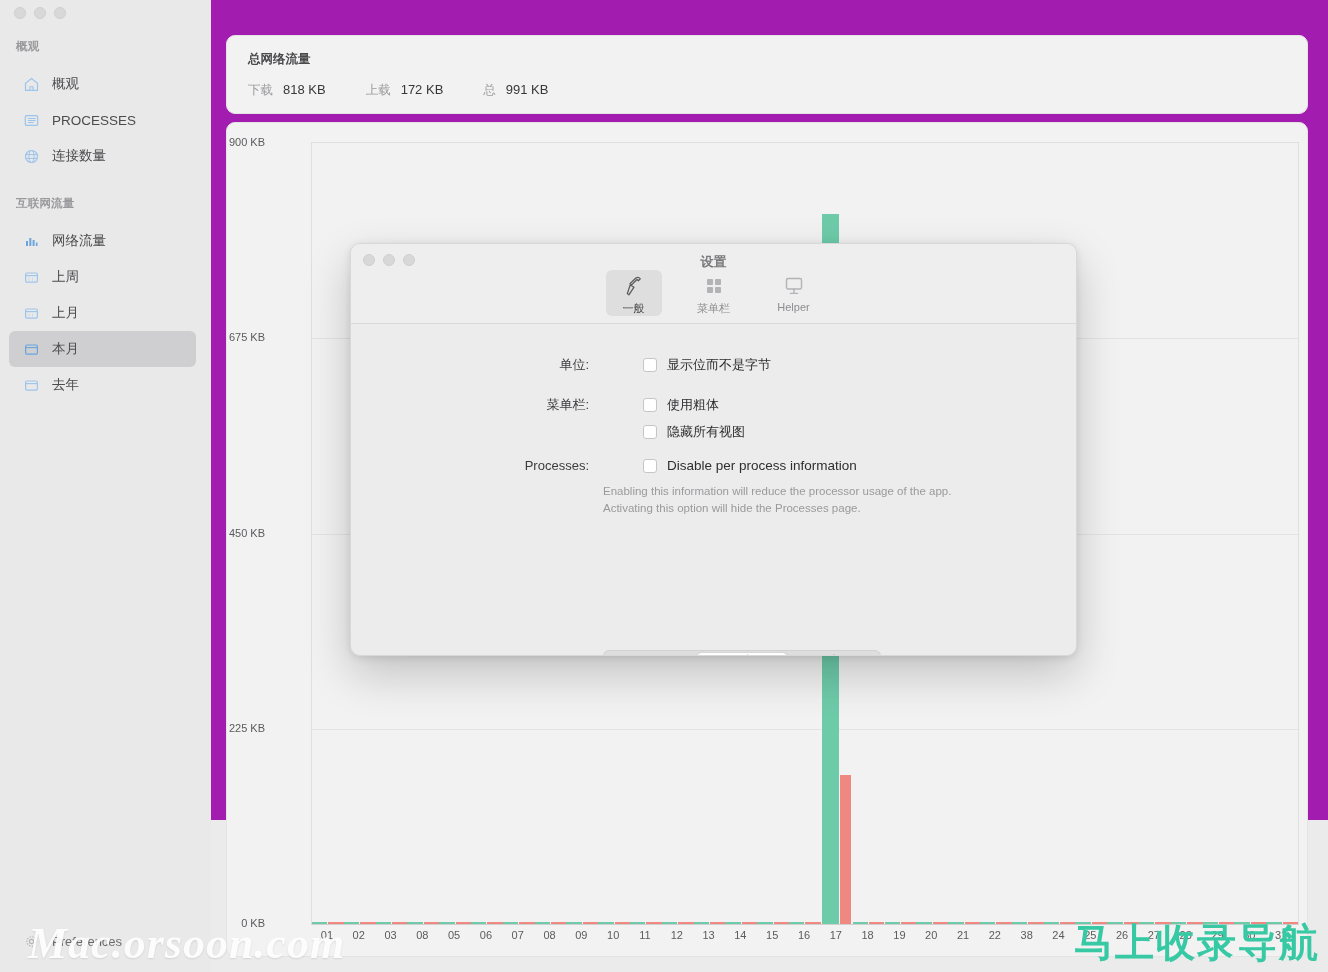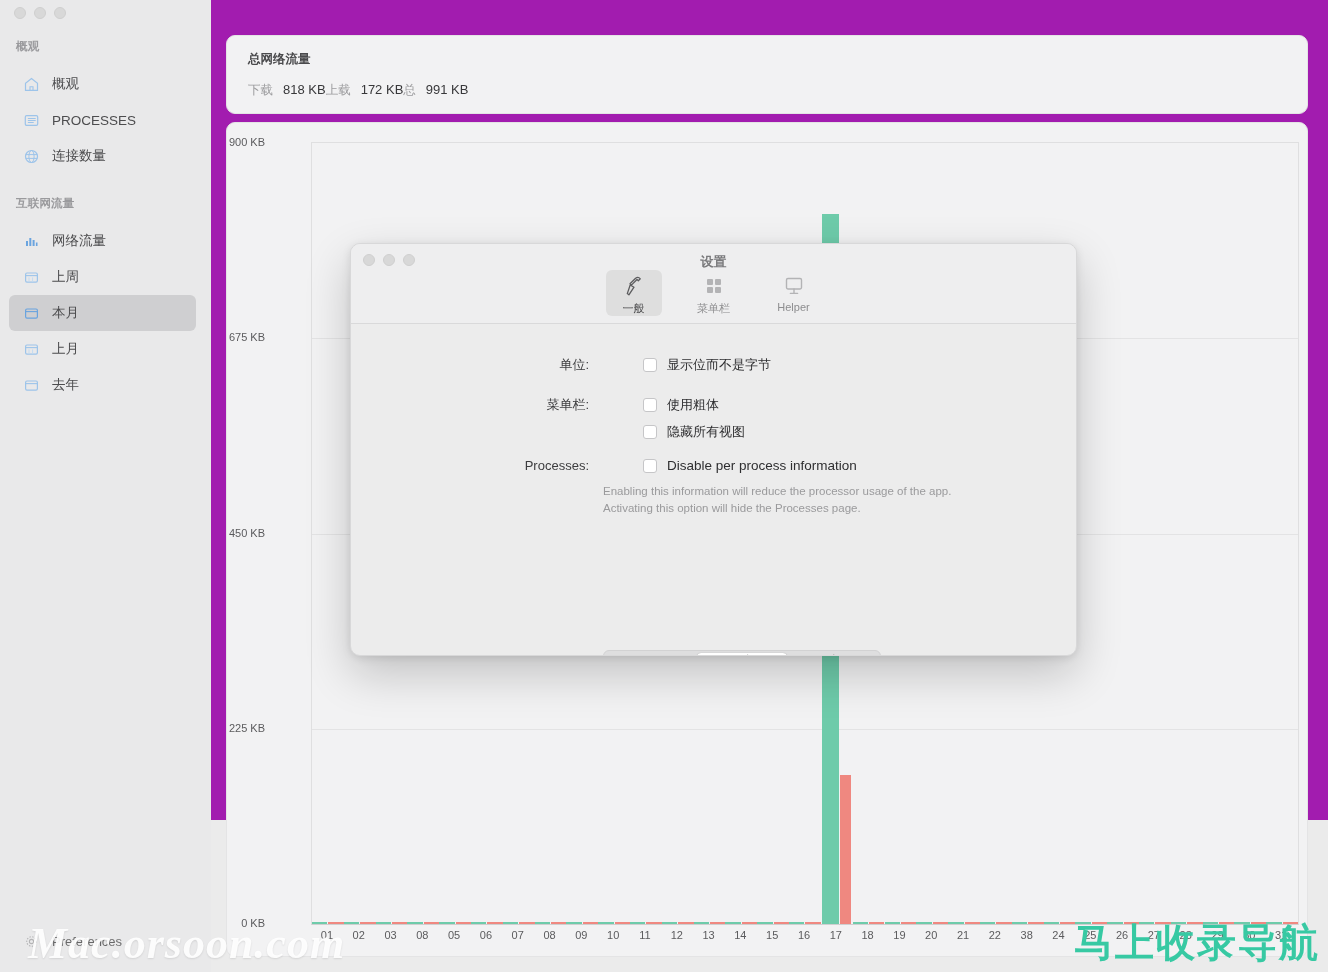--- a/index.html
+++ b/index.html
@@ -88,21 +88,21 @@
     position: absolute; left: 21px; top: 15px;
     font-size: 12.5px; font-weight: 700; color: #4a4a4c;
   }
   #summary-stats {
     position: absolute; left: 21px; top: 46px;
     display: flex; align-items: flex-start;
   }
   .stat { display: flex; align-items: baseline; }
   .stat-label { font-size: 12.5px; color: #9c9c9e; }
   .stat-value { font-size: 13px; color: #38383a; margin-left: 10px; }
-  .stat + .stat { }
+  .stat + .stat { margin-left: 40px; }
 
   #chart-panel {
     left: 15px; top: 122px;
     width: 1082px; height: 835px;
   }
 
   
   #chart-area {
     position: absolute;
     left: 84px; top: 19px;
@@ -319,38 +319,38 @@
       <div class="side-item">
         <span class="side-icon">
           <svg width="17" height="17" viewBox="0 0 17 17">
               <rect x="2.6" y="4" width="11.8" height="9.2" rx="1.4" fill="none" stroke="#9dc4ea" stroke-width="1.2"></rect>
               <path d="M2.6 6.6h11.8" stroke="#9dc4ea" stroke-width="1.1"></path>
               <path d="M6 8.4v4.4M9.6 8.4v4.4" stroke="#c3dbf2" stroke-width="1"></path>
             </svg>
         </span>
         <span class="side-label">上周</span>
       </div>
-      <div class="side-item selected">
-        <span class="side-icon">
-          <svg width="17" height="17" viewBox="0 0 17 17">
-              <rect x="2.6" y="4" width="11.8" height="9.2" rx="1.4" fill="none" stroke="#6aa4df" stroke-width="1.2"></rect>
-              <path d="M2.6 6.6h11.8" stroke="#6aa4df" stroke-width="1.1"></path>
-            </svg>
-        </span>
-        <span class="side-label">本月</span>
-      </div>
       <div class="side-item">
         <span class="side-icon">
           <svg width="17" height="17" viewBox="0 0 17 17">
               <rect x="2.6" y="4" width="11.8" height="9.2" rx="1.4" fill="none" stroke="#9dc4ea" stroke-width="1.2"></rect>
               <path d="M2.6 6.6h11.8" stroke="#9dc4ea" stroke-width="1.1"></path>
               <path d="M6 8.4v4.4M9.6 8.4v4.4" stroke="#c3dbf2" stroke-width="1"></path>
             </svg>
         </span>
         <span class="side-label">上月</span>
+      </div>
+      <div class="side-item selected">
+        <span class="side-icon">
+          <svg width="17" height="17" viewBox="0 0 17 17">
+              <rect x="2.6" y="4" width="11.8" height="9.2" rx="1.4" fill="none" stroke="#6aa4df" stroke-width="1.2"></rect>
+              <path d="M2.6 6.6h11.8" stroke="#6aa4df" stroke-width="1.1"></path>
+            </svg>
+        </span>
+        <span class="side-label">本月</span>
       </div>
       <div class="side-item">
         <span class="side-icon">
           <svg width="17" height="17" viewBox="0 0 17 17">
               <rect x="2.6" y="4" width="11.8" height="9.2" rx="1.4" fill="none" stroke="#9dc4ea" stroke-width="1.2"></rect>
               <path d="M2.6 6.6h11.8" stroke="#9dc4ea" stroke-width="1.1"></path>
             </svg>
         </span>
         <span class="side-label">去年</span>
       </div>

